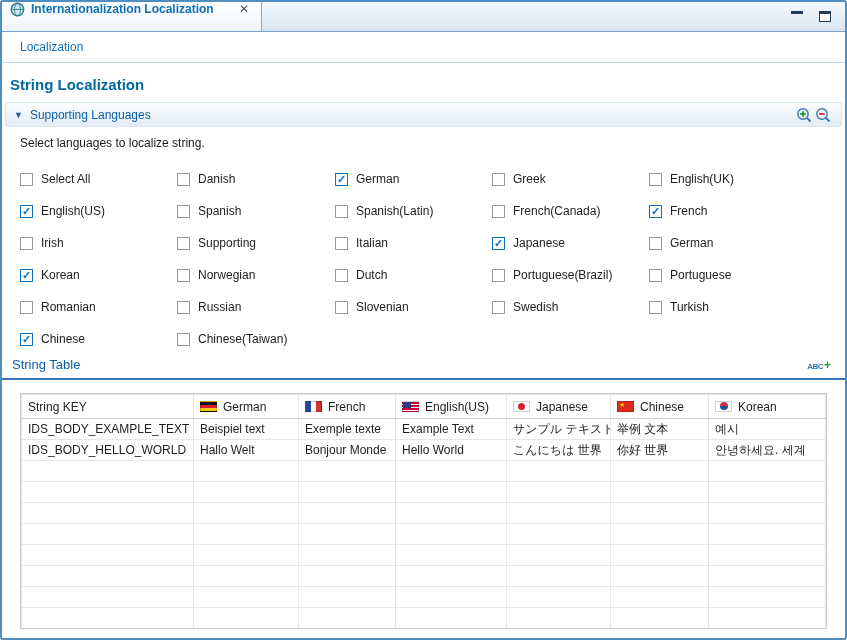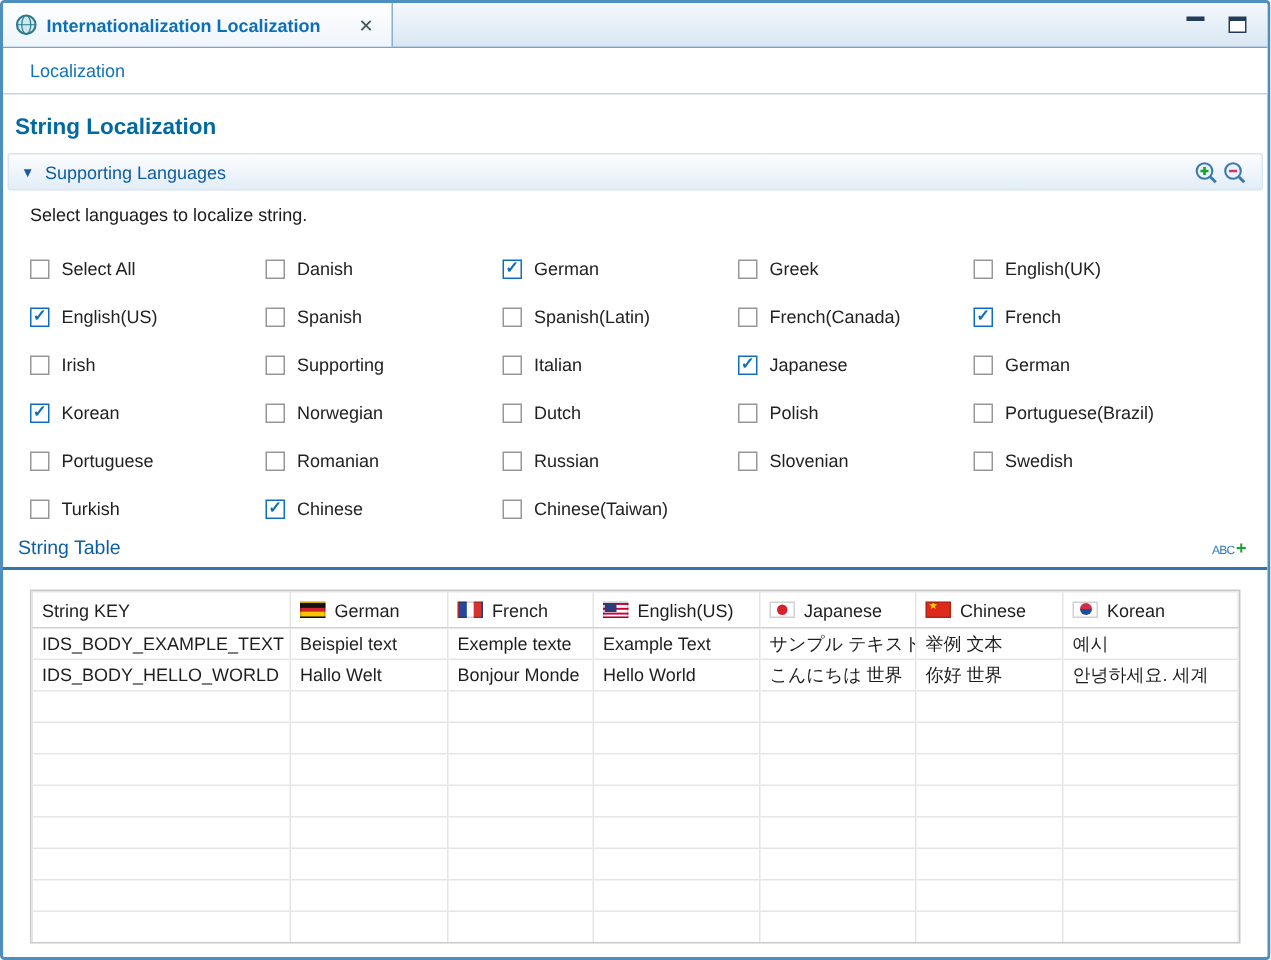--- a/index.html
+++ b/index.html
@@ -2,21 +2,21 @@
 <html><head>
 <meta charset="utf-8">
 <style>
   *{box-sizing:border-box;margin:0;padding:0}
   html,body{width:847px;height:640px}
   body{font-family:"Liberation Sans",sans-serif;background:#fff}
   .window{width:847px;height:640px;border:2px solid #4e8fc0;border-radius:3px;background:#fff;overflow:hidden;position:relative}
 
   
   .tabbar{height:30px;background:linear-gradient(#f4f9fd,#d9e6f2);display:flex;align-items:stretch;border-bottom:1px solid #7ba3c8}
-  .tab{display:flex;align-items:center;gap:6px;padding:0 10px 0 8px;width:260px;background:linear-gradient(#ffffff,#eef5fb);border-right:1px solid #8fb0cc}
+  .tab{display:flex;gap:6px;padding:0 10px 0 8px;width:260px;background:linear-gradient(#ffffff,#eef5fb);border-right:1px solid #8fb0cc}
   .tab-label{color:#0d70b7;font-weight:bold;font-size:12px;white-space:nowrap}
   .tab-close{margin-left:auto;color:#44535f;font-size:12px;cursor:pointer;padding:0 2px}
   .winbtns{margin-left:auto;display:flex;align-items:center;gap:16px;padding-right:14px}
   .win-min{display:inline-block;width:12px;height:3px;background:#223c5a;margin-top:-8px}
   .win-max{display:inline-block;width:12px;height:11px;border:1px solid #223c5a;border-top-width:3px;background:#fff}
 
   
   .crumb-row{height:31px;display:flex;align-items:center;padding-left:18px;border-bottom:1px solid #c5d4e2;background:#fff}
   .crumb{color:#1173b9;font-size:12px;cursor:pointer}
 
@@ -35,21 +35,21 @@
   .lang-grid{display:grid;grid-template-columns:157px 158px 157px 157px auto;padding-left:18px}
   .lang-item{display:flex;align-items:flex-end;gap:8px;height:32px;cursor:default}
   .cb{width:13px;height:13px;border:1px solid #979797;background:#fff;display:flex;align-items:center;justify-content:center;font-size:11px;line-height:1;flex:0 0 13px}
   .cb.checked{border-color:#0f6fbe;color:#0f6fbe;font-weight:bold}
   .lang-label{font-size:12px;color:#222;white-space:nowrap}
 
   
   .table-sec{margin-top:5px;padding:6px 14px 6px 10px;border-bottom:2px solid #3574ad;display:flex;align-items:center}
   .table-sec .sec-title{font-size:13px}
   .abc-icon{display:inline-flex;align-items:flex-start;cursor:pointer;line-height:1}
-  .abc-text{font-size:8px;font-weight:normal;color:#2f76b5;letter-spacing:-0.5px;margin-top:4px}
+  .abc-text{font-size:8px;font-weight:bold;color:#2f76b5;letter-spacing:-0.5px;margin-top:4px}
   .abc-plus{color:#18a32e;font-weight:bold;font-size:12px;margin-left:1px}
 
   .table-wrap{margin:13px 18px 0 18px;border:1px solid #c9c9c9;height:236px;overflow:hidden;background:#fff}
   table{border-collapse:collapse;width:100%;table-layout:fixed;font-size:12px}
   th,td{border:1px solid #e6e6e6;height:21px;padding:0 6px;text-align:left;font-weight:normal;color:#1e1e1e;white-space:nowrap;overflow:hidden}
   thead th{height:24px;border-bottom:1px solid #d0d0d0}
 
   
   .flag{display:inline-block;width:17px;height:11px;margin-right:6px;vertical-align:-1px;border:1px solid rgba(0,0,0,.18);position:relative;overflow:hidden}
   .flag-germany{background:linear-gradient(#111 0 33%,#d42029 33% 66%,#f7c800 66%)}
@@ -183,24 +183,20 @@
       <label class="lang-item">
         <span class="cb"></span>
         <span class="lang-label">Norwegian</span>
       </label>
       <label class="lang-item">
         <span class="cb"></span>
         <span class="lang-label">Dutch</span>
       </label>
       <label class="lang-item">
         <span class="cb"></span>
-        <span class="lang-label">Polish</span>
-      </label>
-      <label class="lang-item">
-        <span class="cb"></span>
         <span class="lang-label">Portuguese(Brazil)</span>
       </label>
       <label class="lang-item">
         <span class="cb"></span>
         <span class="lang-label">Portuguese</span>
       </label>
       <label class="lang-item">
         <span class="cb"></span>
         <span class="lang-label">Romanian</span>
       </label>

